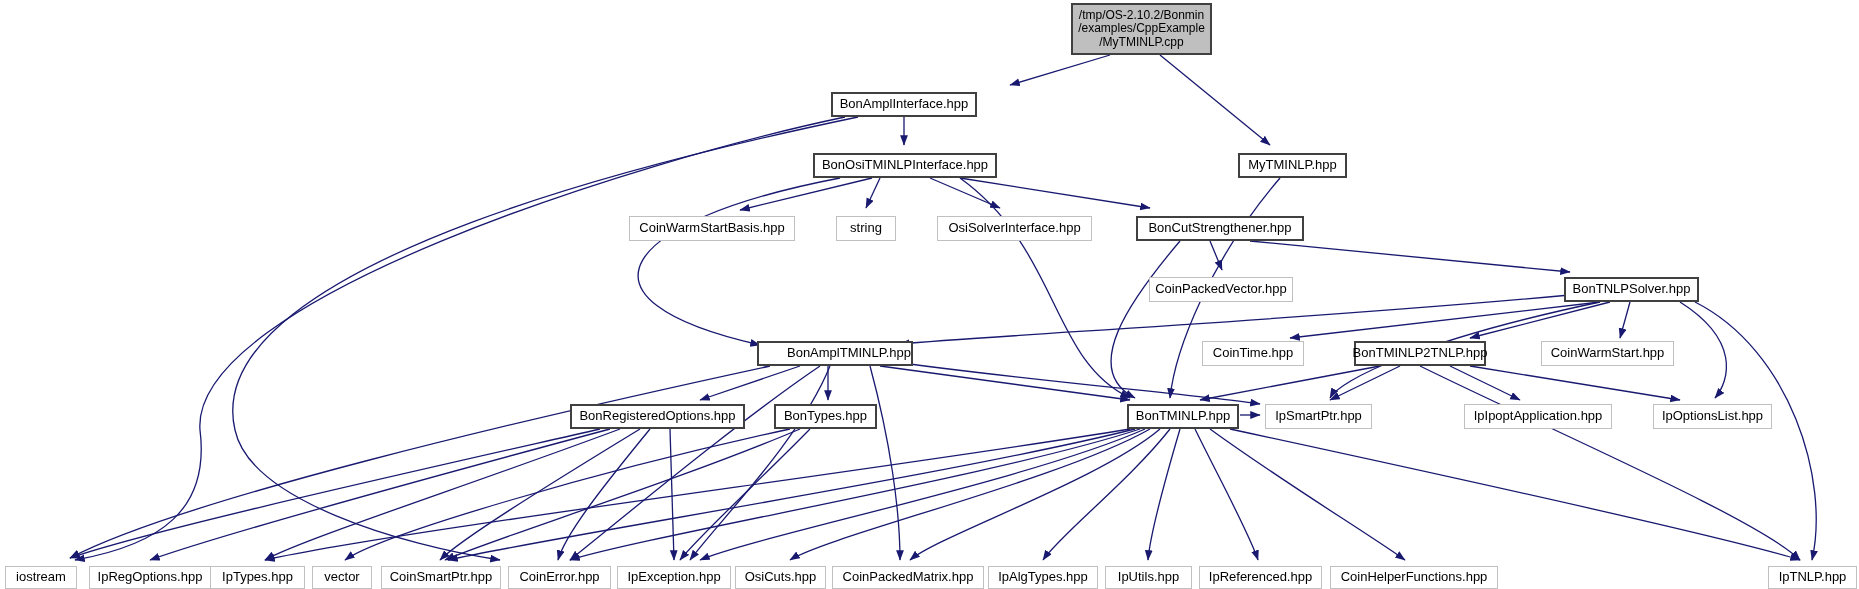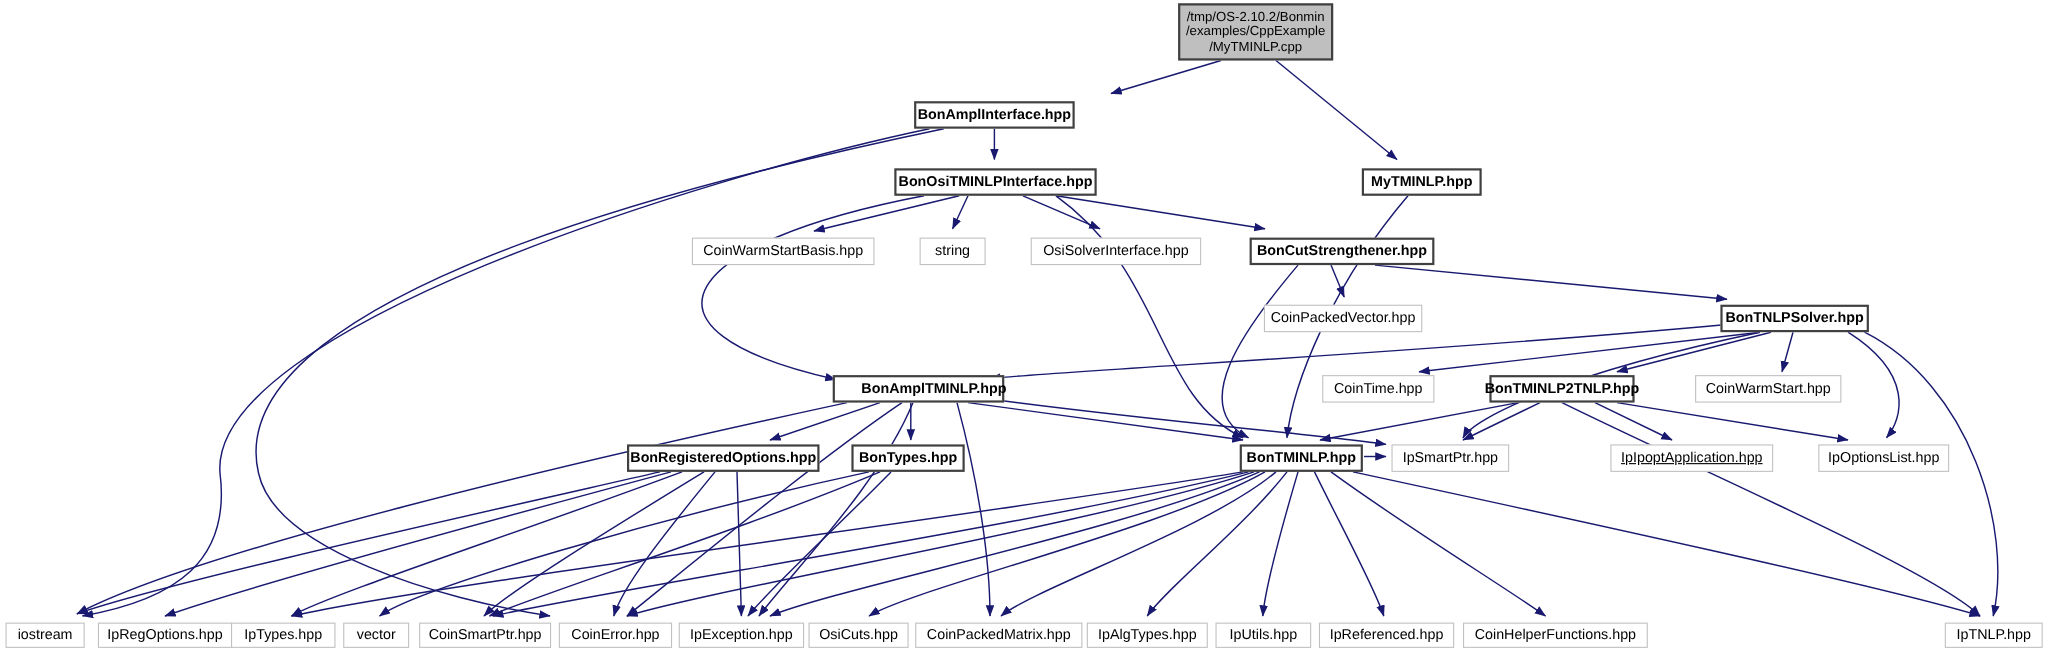--- a/index.html
+++ b/index.html
@@ -3,21 +3,21 @@
 <meta charset="utf-8">
 <style>
   html,body{margin:0;padding:0;background:#ffffff;}
   #canvas{position:relative;width:1859px;height:589px;background:#ffffff;
           font-family:"Liberation Sans","DejaVu Sans",sans-serif;}
   #edges{position:absolute;left:0;top:0;width:1859px;height:589px;}
   .node{position:absolute;box-sizing:border-box;display:flex;align-items:center;
         justify-content:center;text-align:center;line-height:1.12;
         font-size:13px;color:#000000;white-space:pre;}
   .node.plain{background:#ffffff;border:1px solid #c0c0c0;}
-  .node.hdr{background:#ffffff;border:1px solid #404040;font-weight:bold;}
+  .node.hdr{background:#ffffff;border:1px solid #404040;}
   .node.root{background:#bfbfbf;border:1px solid #404040;}
   .node.bold{border-width:2px;}
 </style>
 </head>
 <body>
 
 <div id="canvas">
   <svg id="edges" viewBox="0 0 1859 589" xmlns="http://www.w3.org/2000/svg">
     <defs>
       <marker id="arrow" markerWidth="9" markerHeight="9" refX="7.5" refY="3" orient="auto" markerUnits="strokeWidth">
@@ -97,21 +97,21 @@
       <div class="node plain" style="left: 1149px; top: 277px; width: 144px; height: 25px;">CoinPackedVector.hpp</div>
       <div class="node hdr bold" style="left: 1564px; top: 277px; width: 135px; height: 25px;">BonTNLPSolver.hpp</div>
       <div class="node plain" style="left: 1202px; top: 341px; width: 102px; height: 25px;">CoinTime.hpp</div>
       <div class="node hdr bold" style="left: 1354px; top: 341px; width: 132px; height: 25px;">BonTMINLP2TNLP.hpp</div>
       <div class="node plain" style="left: 1541px; top: 341px; width: 133px; height: 25px;">CoinWarmStart.hpp</div>
       <div class="node hdr bold" style="left: 757px; top: 341px; width: 156px; height: 25px; padding-left: 28px;">BonAmplTMINLP.hpp</div>
       <div class="node hdr bold" style="left: 570px; top: 404px; width: 175px; height: 25px;">BonRegisteredOptions.hpp</div>
       <div class="node hdr bold" style="left: 774px; top: 404px; width: 103px; height: 25px;">BonTypes.hpp</div>
       <div class="node hdr bold" style="left: 1127px; top: 404px; width: 112px; height: 25px;">BonTMINLP.hpp</div>
       <div class="node plain" style="left: 1265px; top: 404px; width: 107px; height: 25px;">IpSmartPtr.hpp</div>
-      <div class="node plain" style="left: 1464px; top: 404px; width: 148px; height: 25px; text-decoration: underline;">IpIpoptApplication.hpp</div>
+      <div class="node plain" style="left: 1464px; top: 404px; width: 148px; height: 25px;">IpIpoptApplication.hpp</div>
       <div class="node plain" style="left: 1653px; top: 404px; width: 119px; height: 25px;">IpOptionsList.hpp</div>
       <div class="node plain" style="left: 5px; top: 566px; width: 72px; height: 23px;">iostream</div>
       <div class="node plain" style="left: 89px; top: 566px; width: 122px; height: 23px;">IpRegOptions.hpp</div>
       <div class="node plain" style="left: 210px; top: 566px; width: 95px; height: 23px;">IpTypes.hpp</div>
       <div class="node plain" style="left: 312px; top: 566px; width: 60px; height: 23px;">vector</div>
       <div class="node plain" style="left: 381px; top: 566px; width: 120px; height: 23px;">CoinSmartPtr.hpp</div>
       <div class="node plain" style="left: 508px; top: 566px; width: 103px; height: 23px;">CoinError.hpp</div>
       <div class="node plain" style="left: 617px; top: 566px; width: 114px; height: 23px;">IpException.hpp</div>
       <div class="node plain" style="left: 735px; top: 566px; width: 91px; height: 23px;">OsiCuts.hpp</div>
       <div class="node plain" style="left: 832px; top: 566px; width: 152px; height: 23px;">CoinPackedMatrix.hpp</div>

